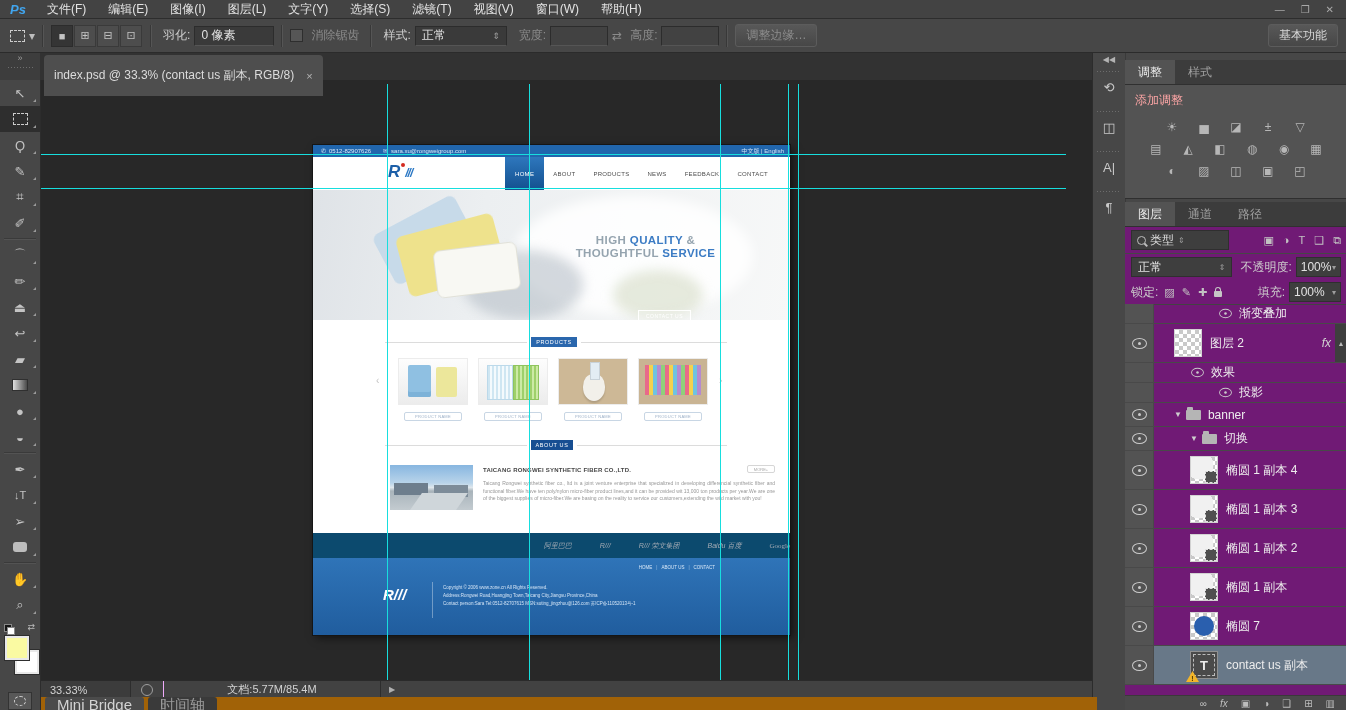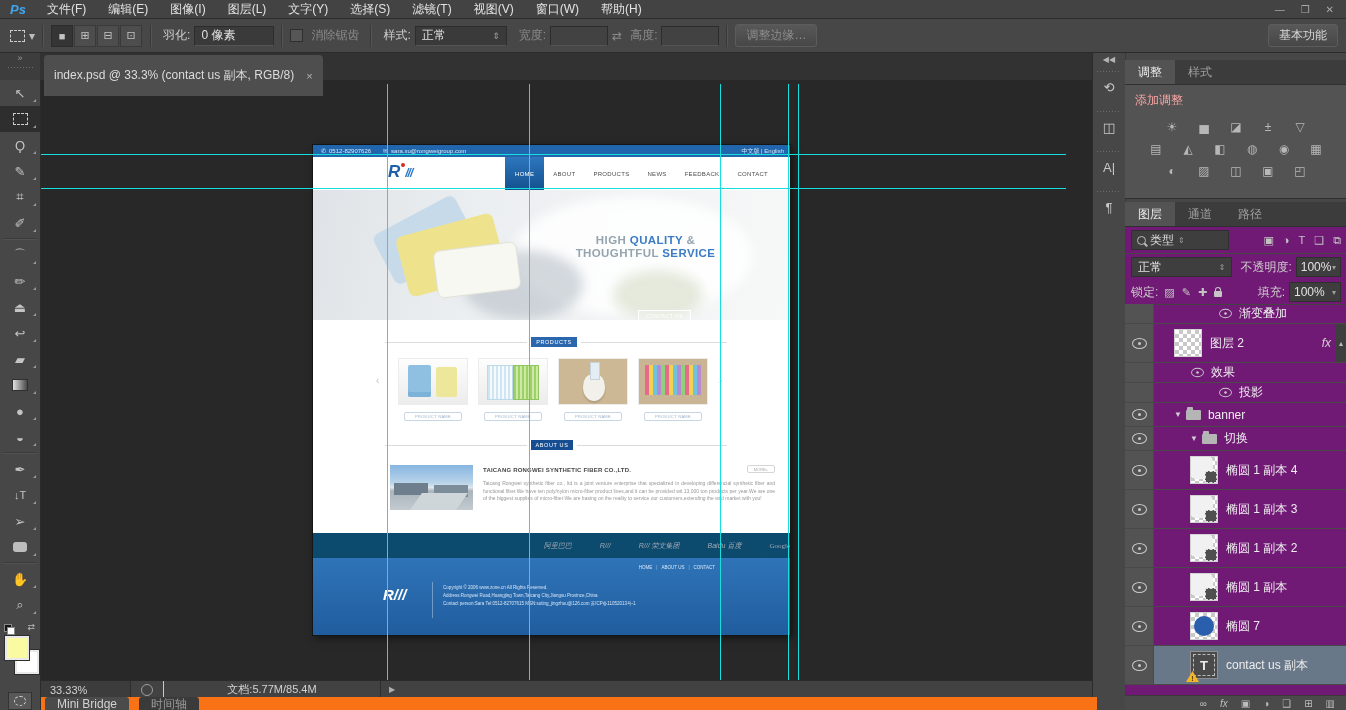--- a/index.html
+++ b/index.html
@@ -210,22 +210,22 @@
   .lp-bottom .it{font-style:italic}
   
   .statusbar{position:absolute;left:40px;top:680px;width:1052px;height:17px;background:#424242;border-top:1px solid #2a2a2a;
              display:flex;align-items:center;font-size:11px;color:#d2d2d2;z-index:25}
   .zoomfield{width:80px;height:100%;background:#3c3c3c;border-right:1px solid #2d2d2d;display:flex;align-items:center;
              padding-left:10px}
   .clock{width:10px;height:10px;border:1.5px solid #9e9e9e;border-radius:50%;margin:0 10px;flex:none}
   .docwell{width:216px;height:100%;border-left:1px solid #f0abfc;border-right:1px solid #2d2d2d;display:flex;
            align-items:center;justify-content:center}
   .flyout{margin-left:8px;font-size:8px;color:#b0b0b0}
-  .bottomtabs{position:absolute;left:40px;top:697px;width:1052px;height:13px;background:#f97316;display:flex;gap:10px;
-              padding-left:5px;font-size:12px;color:#d2d2d2;z-index:25}
+  .bottomtabs{position:absolute;left:40px;top:697px;width:1052px;height:13px;background:#a16207;display:flex;gap:4px;
+              padding-left:5px;font-size:15px;color:#d2d2d2;z-index:25}
   .btab{background:#4b4b4b;padding:0 12px;border-radius:3px 3px 0 0;line-height:15px}
   .btab.dim{background:#3a3a3a;color:#999}
   
   .watermark{position:absolute;right:0;bottom:0;width:334px;height:95px;z-index:60;pointer-events:none}
   .wm-plate{position:absolute;right:0;bottom:13px;width:152px;height:42px;background:#3f3f3f;border:2px solid #5a5a5a;
             border-radius:4px}
   .wm-logo{position:absolute;left:14px;bottom:2px;width:84px;height:84px;border-radius:50%;
            background:conic-gradient(from 210deg,#0a57c0,#2f9be8,#0a3f97,#1e7fe0,#0a57c0)}
   .wm-logo::before{content:"";position:absolute;left:16px;top:20px;width:52px;height:40px;background:#fff;
                    border-radius:50% 60% 50% 60%;transform:rotate(-22deg)}

